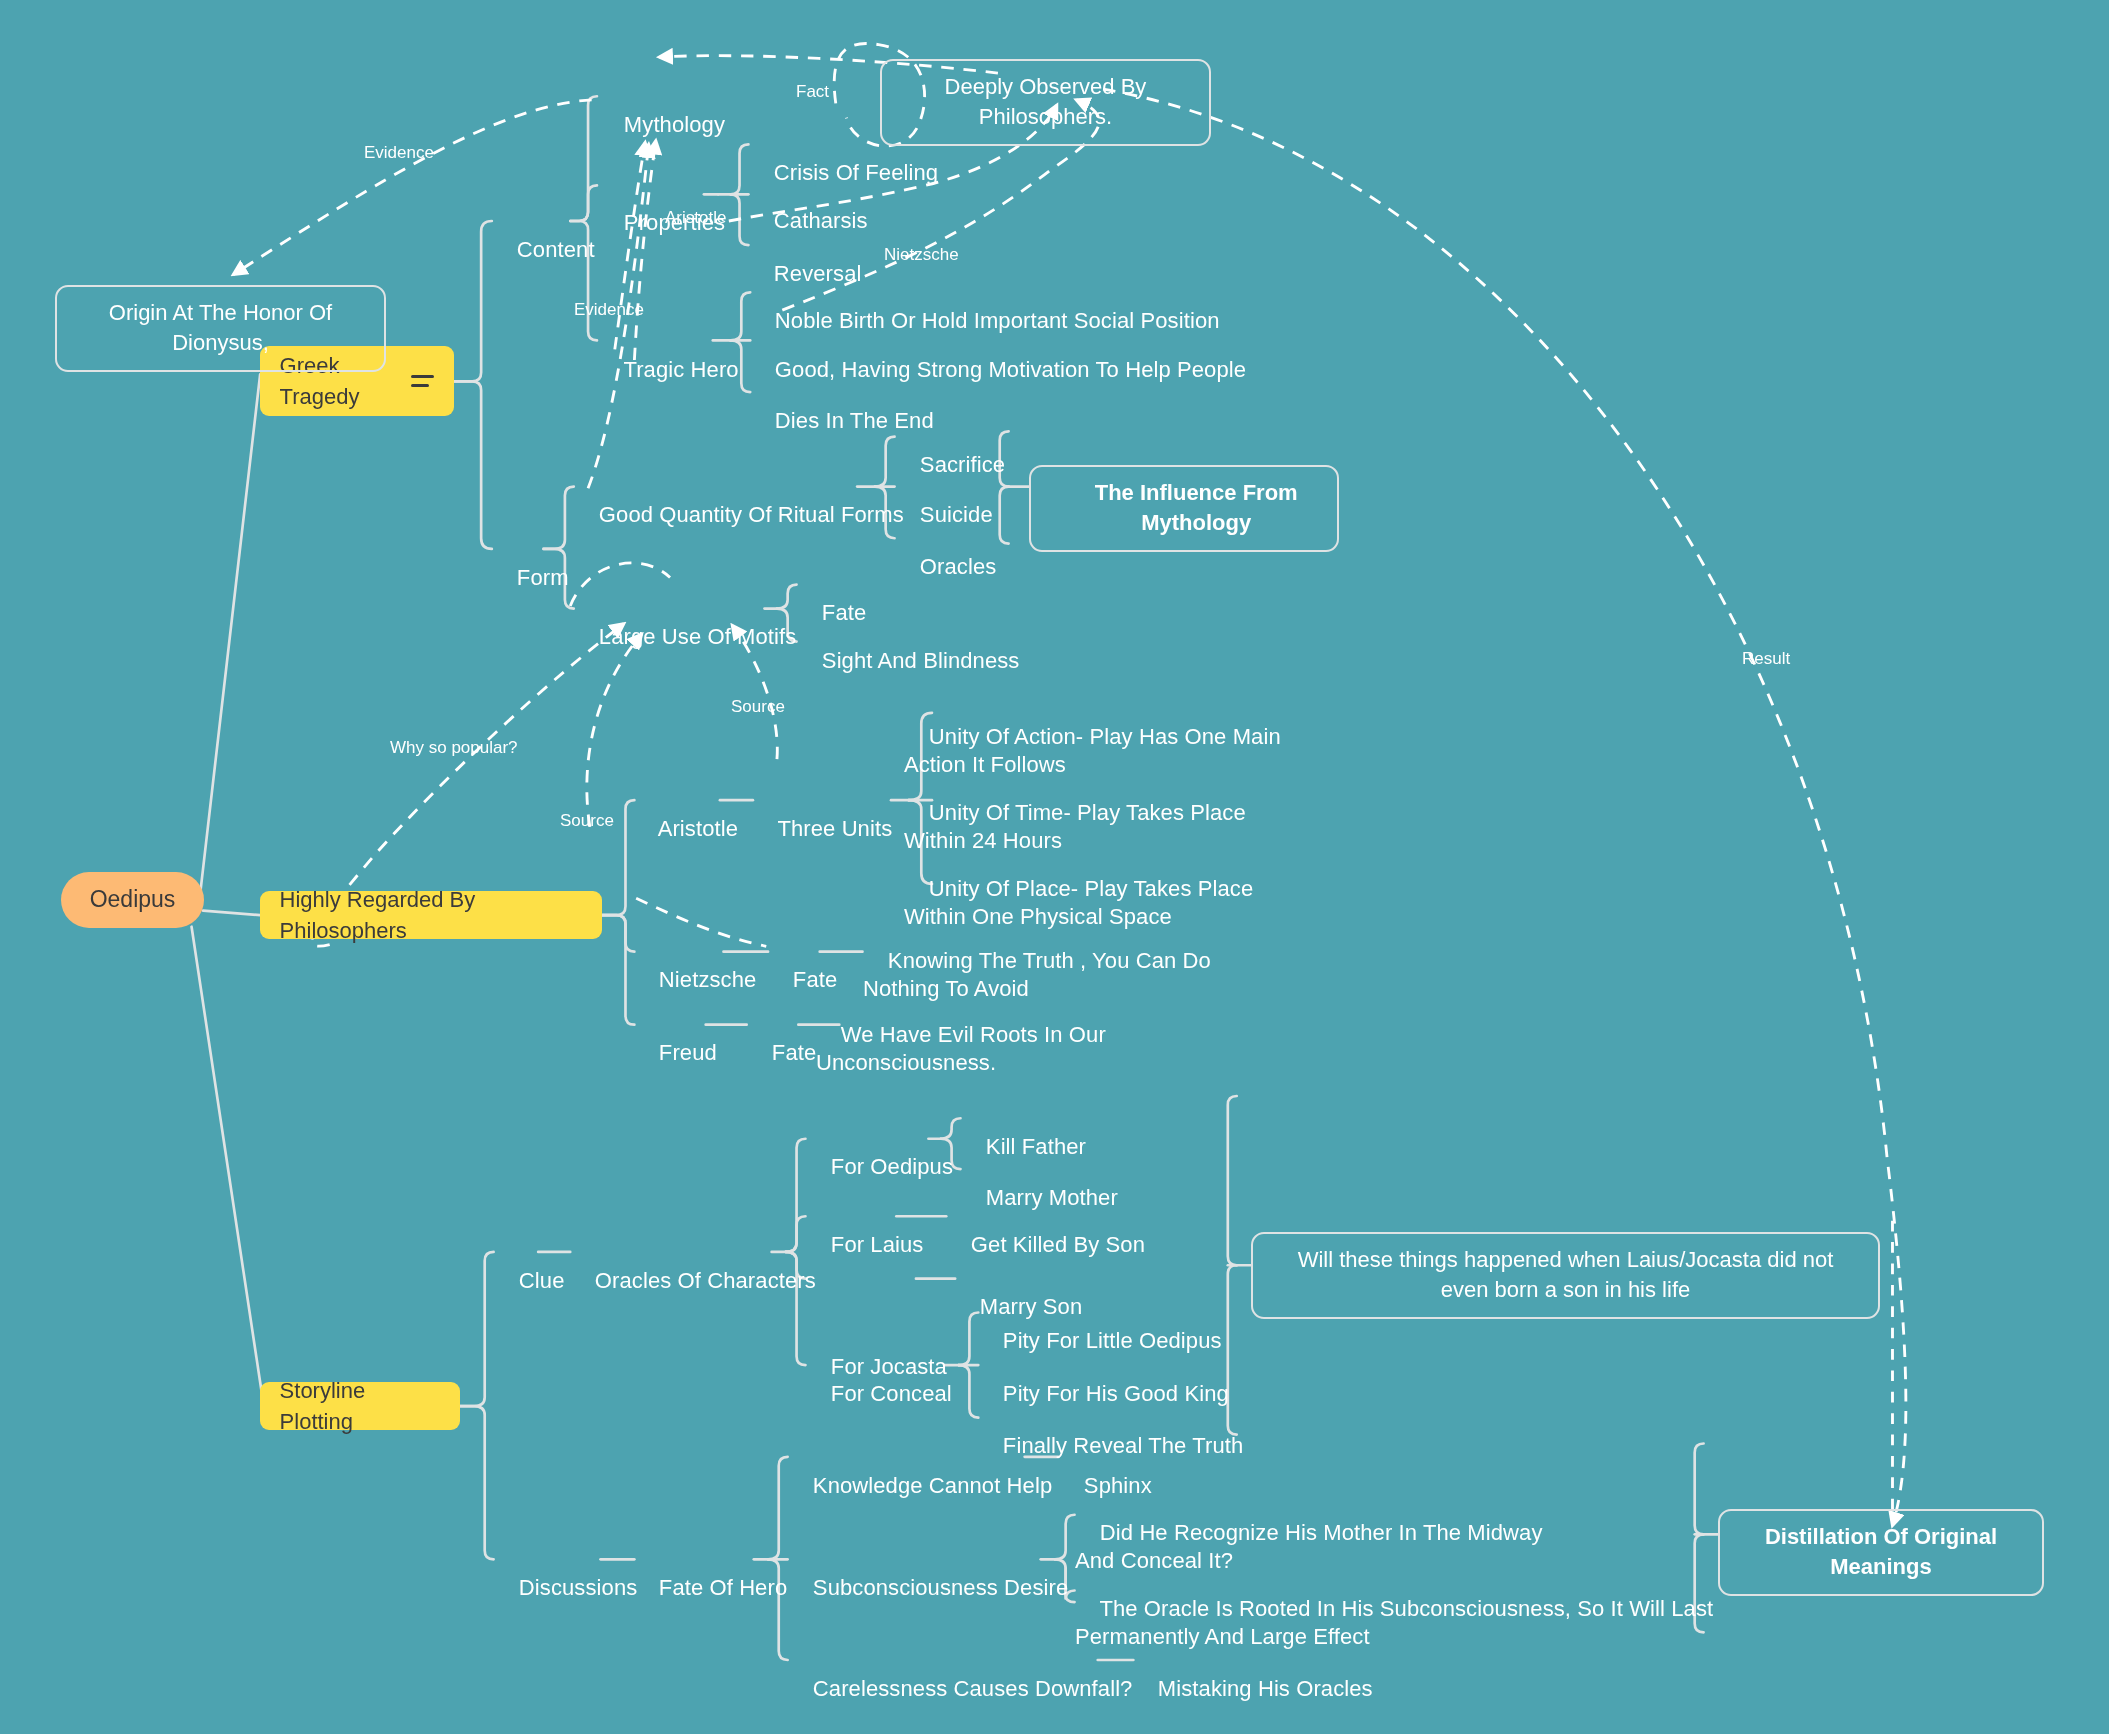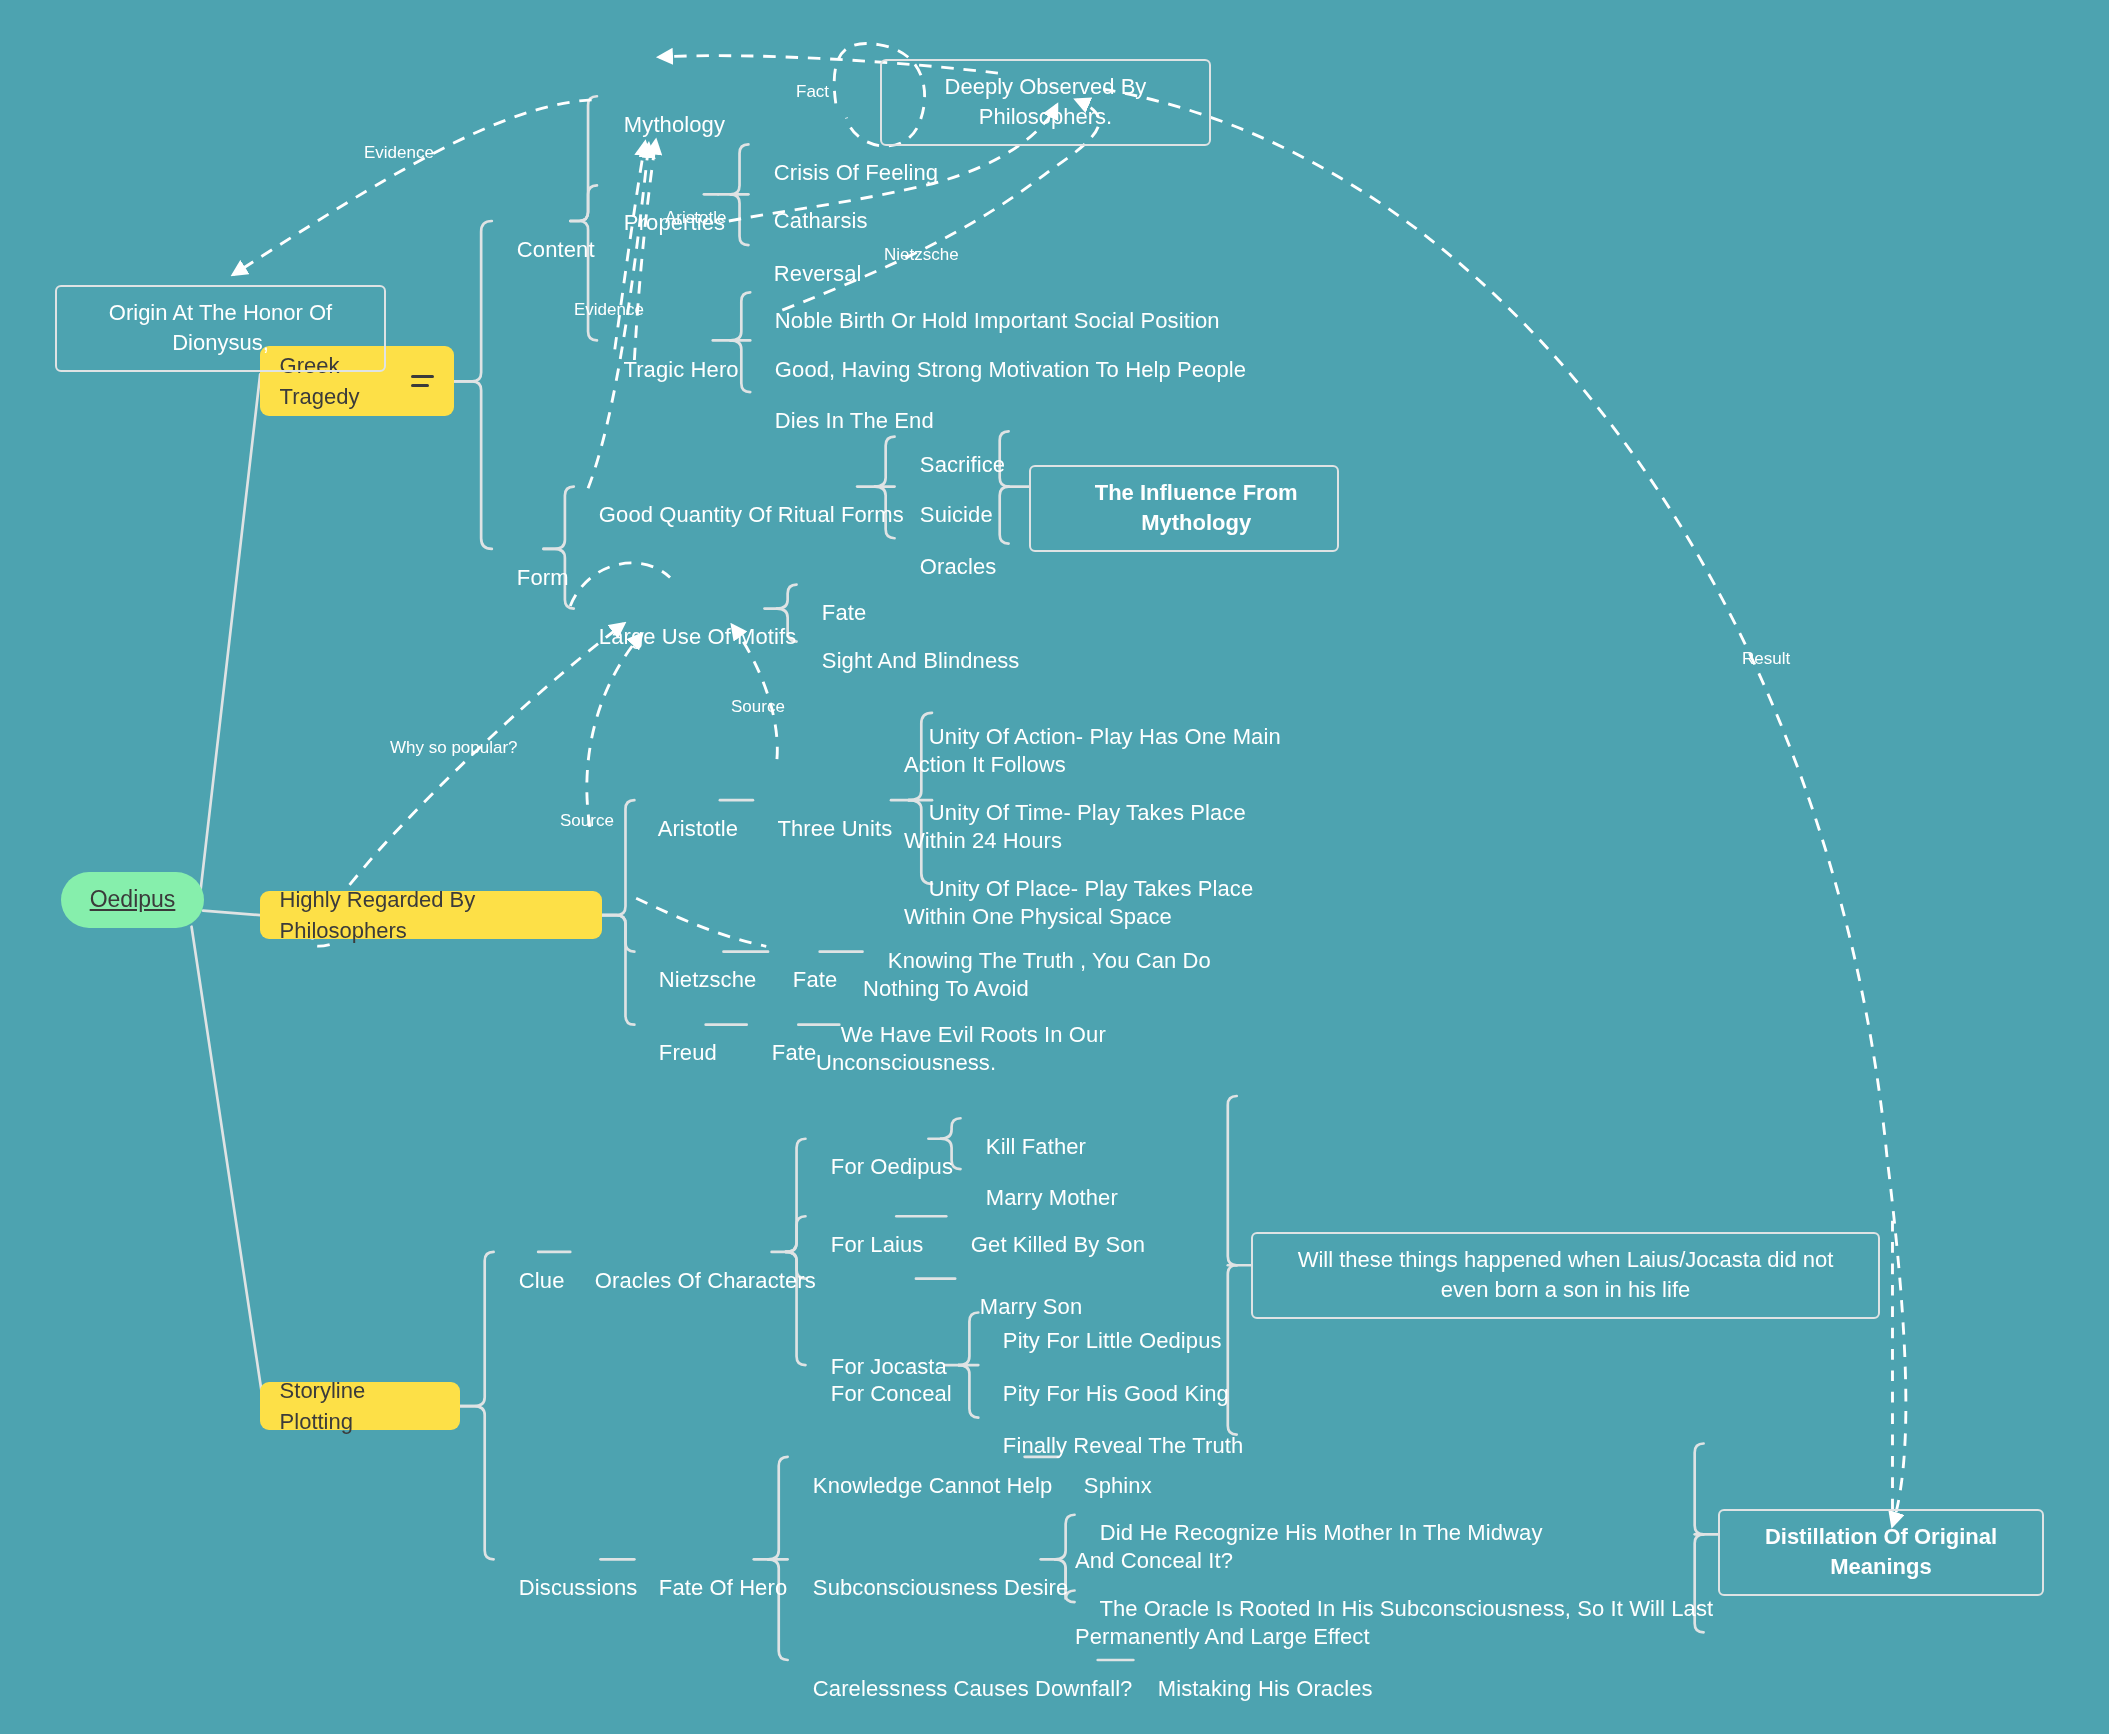--- a/index.html
+++ b/index.html
@@ -30,28 +30,27 @@
     position: absolute;
     color: #ffffff;
     font-size: 22px;
     line-height: 1.28;
     white-space: pre;
     letter-spacing: 0.1px;
   }
   
   .root-node {
     position: absolute;
-    background: #86efac;
+    background: #fdba74;
     color: #3a3a3a;
     font-size: 23px;
     border-radius: 32px;
     padding: 14.3px 27px;
     text-align: center;
     box-sizing: border-box;
-    text-decoration: underline;
   }
   
   .branch-node {
     position: absolute;
     background: #fde047;
     color: #3b3b3b;
     font-size: 22px;
     border-radius: 9px;
     padding: 12.5px 19.6px;
     box-sizing: border-box;
@@ -75,21 +74,21 @@
     background: #3b3b3b;
     border-radius: 1.8px;
     margin-bottom: 6.2px;
   }
   .note-icon i:nth-child(1) { width: 23px; }
   .note-icon i:nth-child(2) { width: 18px; margin-bottom: 0; }
   
   .box-node {
     position: absolute;
     border: 2.7px solid #dfe3e4;
-    border-radius: 6px;
+    border-radius: 13px;
     color: #ffffff;
     font-size: 22px;
     padding: 10.7px 19.6px;
     box-sizing: border-box;
     text-align: center;
     line-height: 1.4;
   }
   .box-node.bold { font-weight: bold; }
   
   .rel-label {

